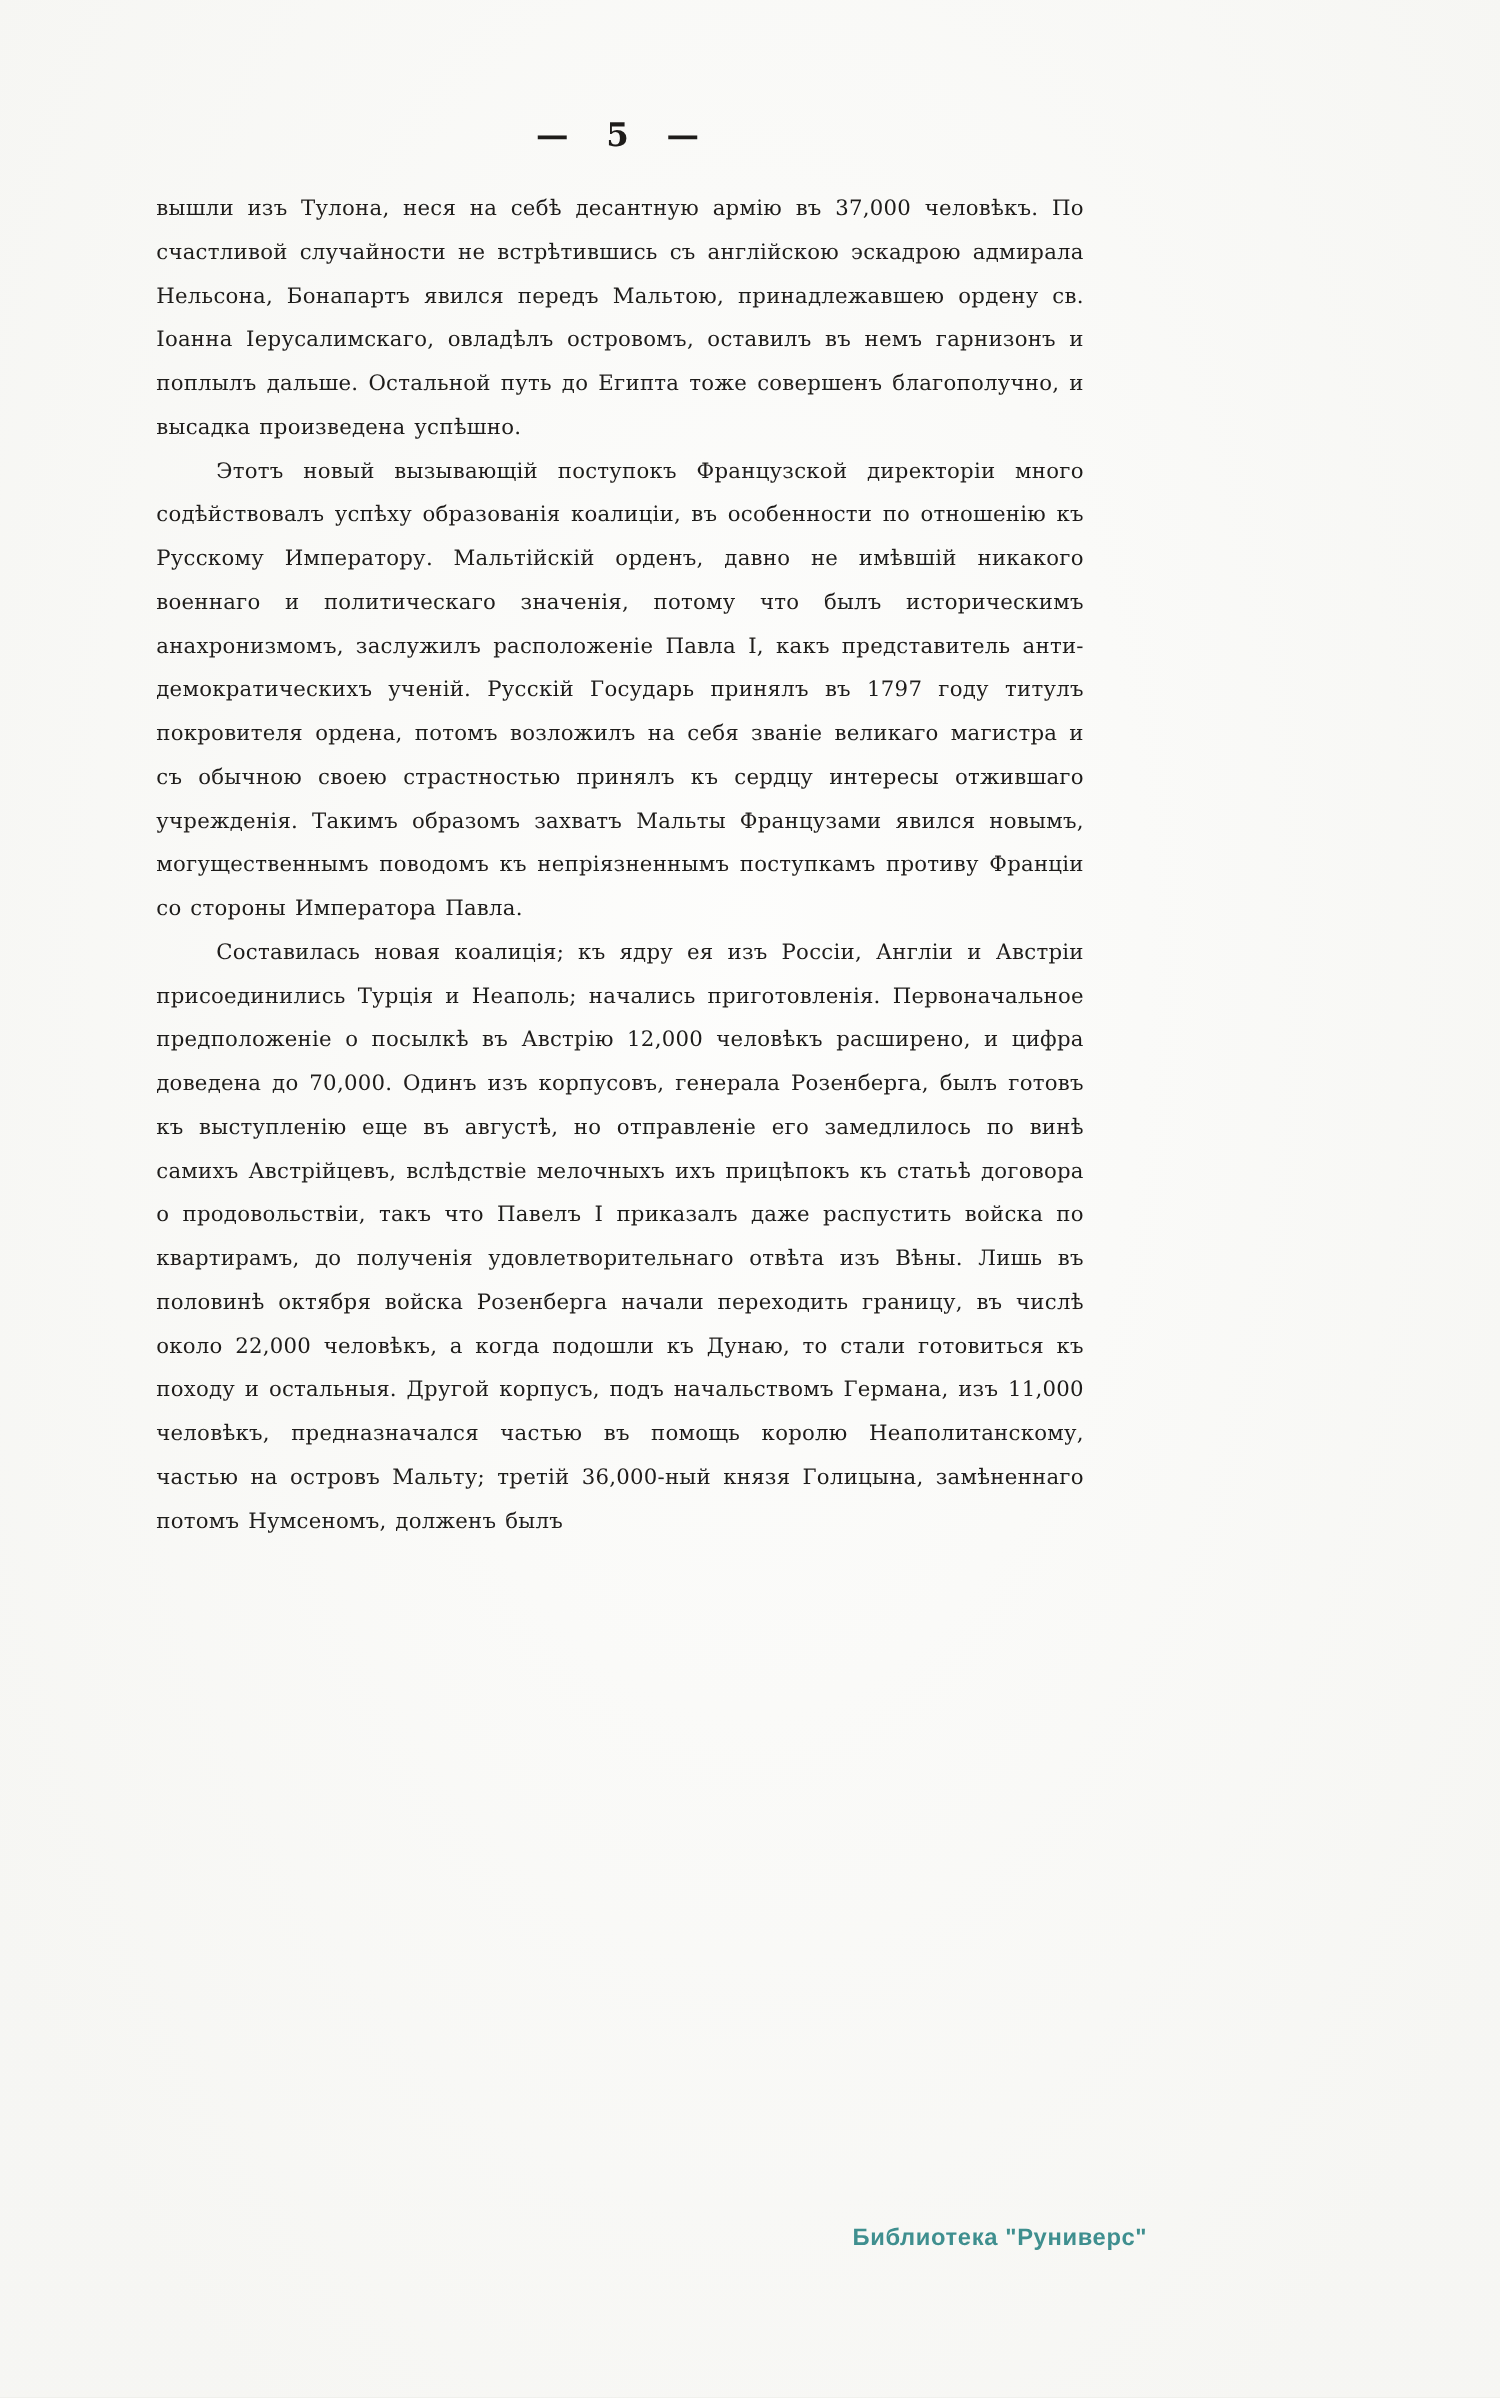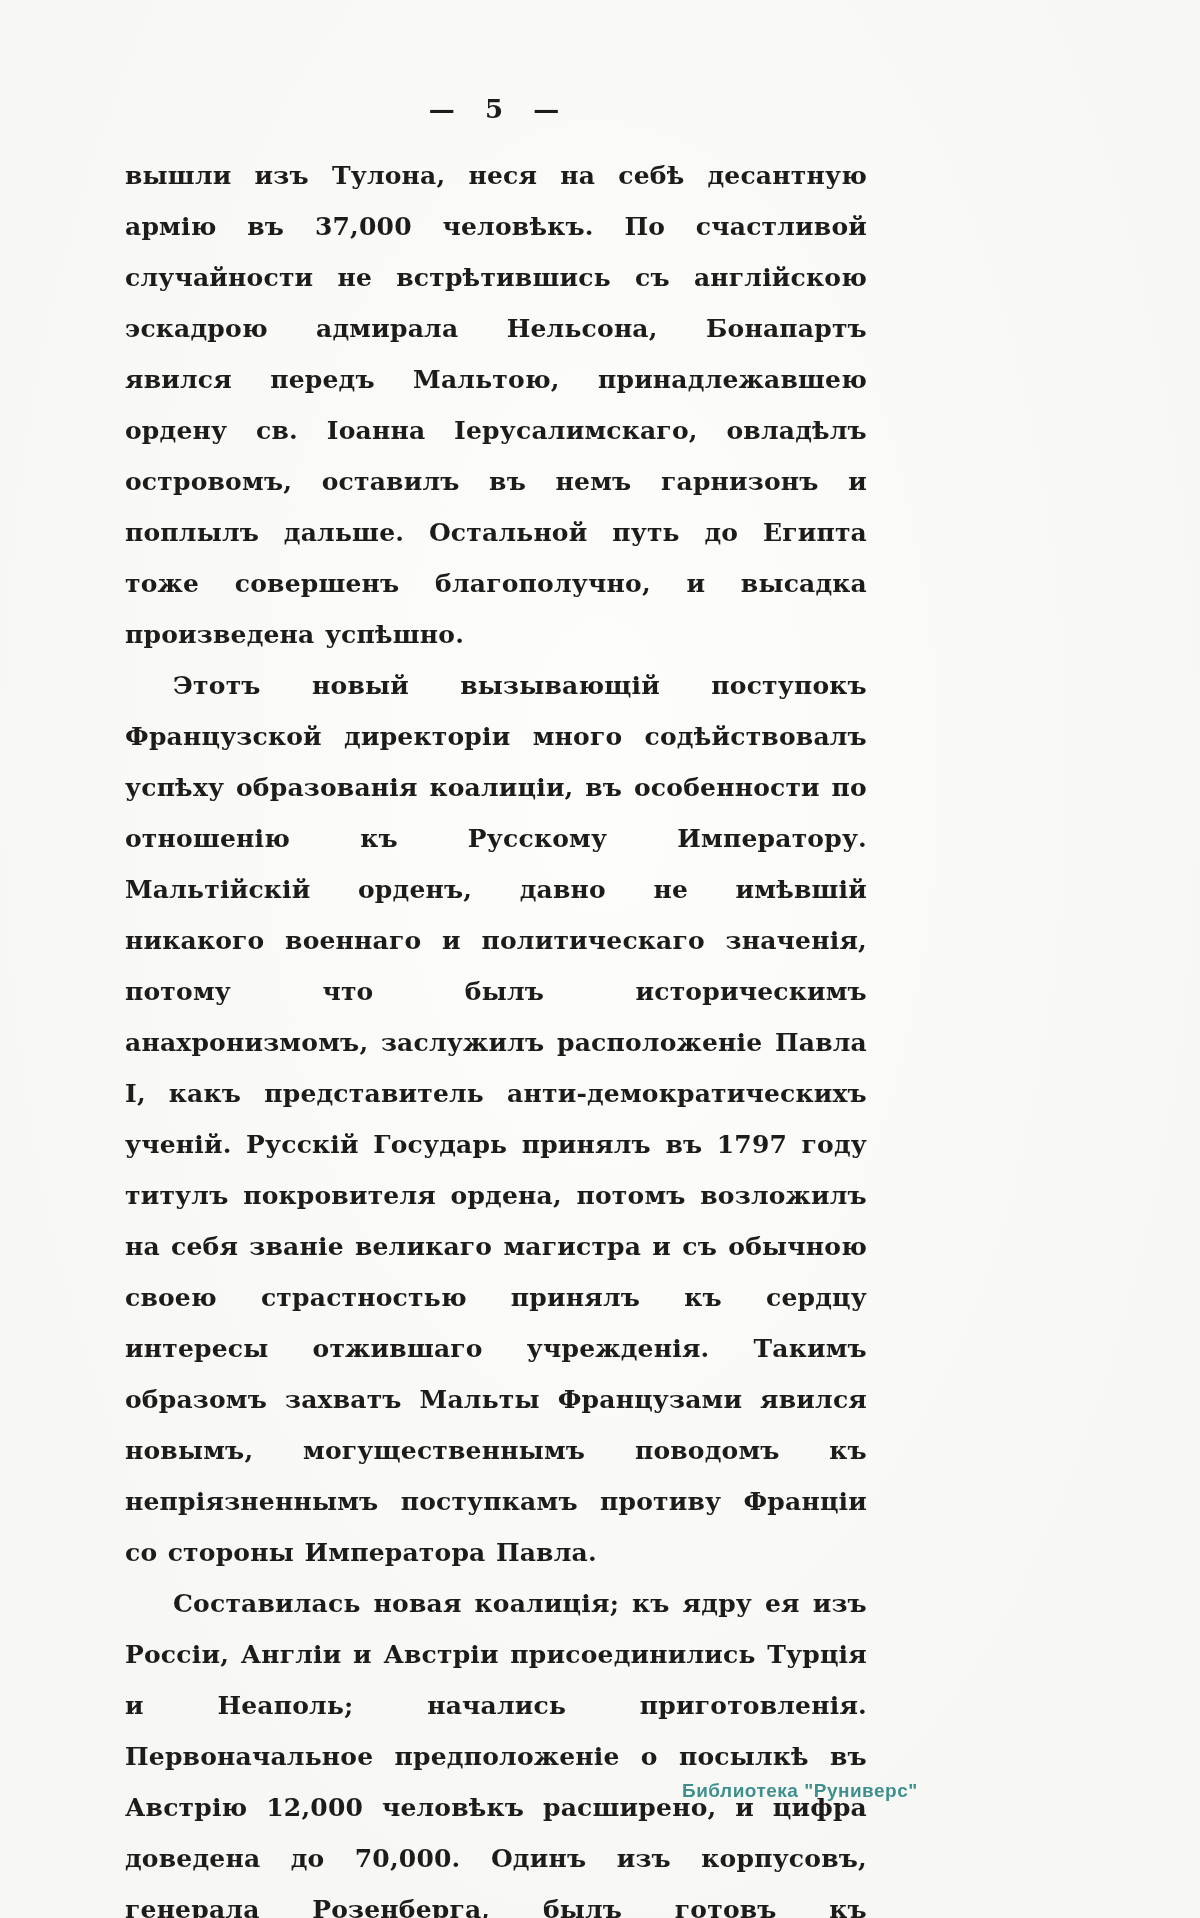--- a/index.html
+++ b/index.html
@@ -27,23 +27,23 @@
   }
   .page-header{
     text-align:center;
     font-size:26px;
     font-weight:700;
     letter-spacing:4px;
     margin-bottom:26px;
     white-space:pre;
   }
   .body-text p{
-    font-size:25px;
-    font-weight:700;
-    line-height:51px;
+    font-size:17px;
+    font-weight:400;
+    line-height:35px;
     text-align:justify;
     letter-spacing:0.2px;
     word-spacing:1.5px;
     text-indent:48px;
   }
   .body-text p.no-indent{
     text-indent:0;
   }
   .watermark{
     position:absolute;

